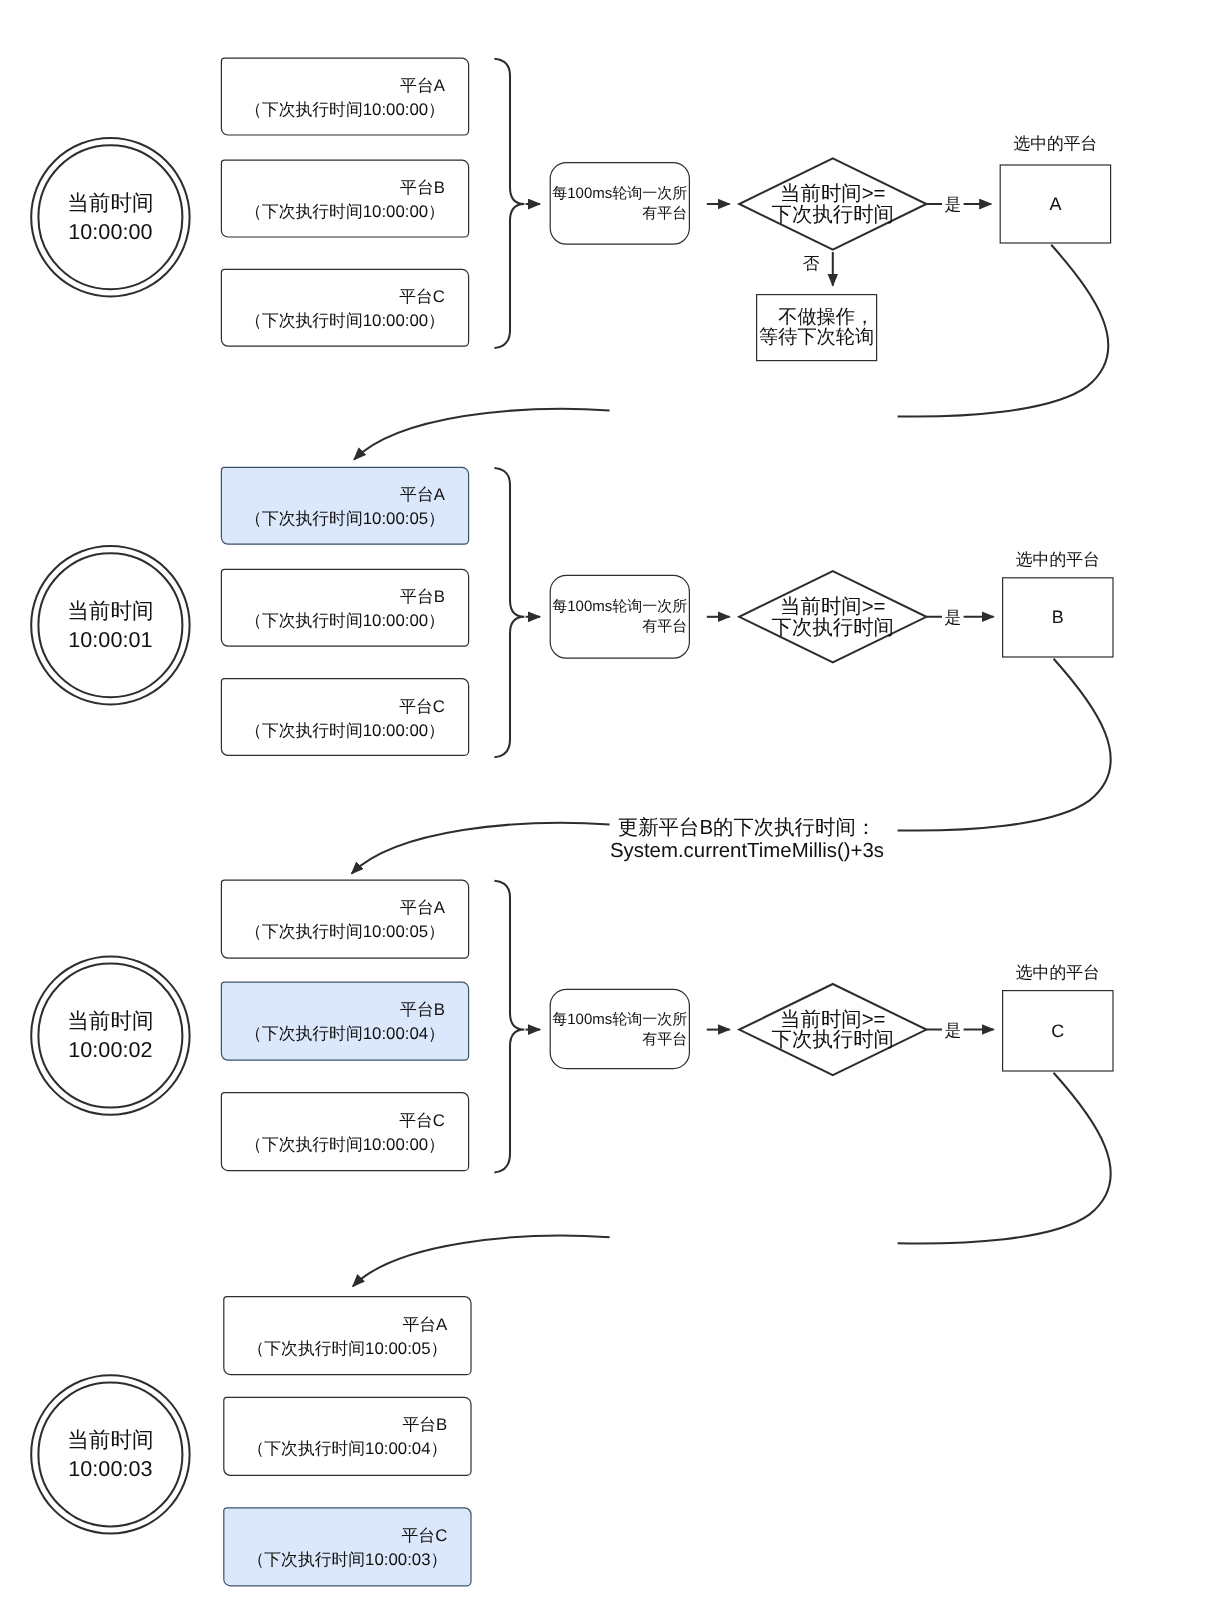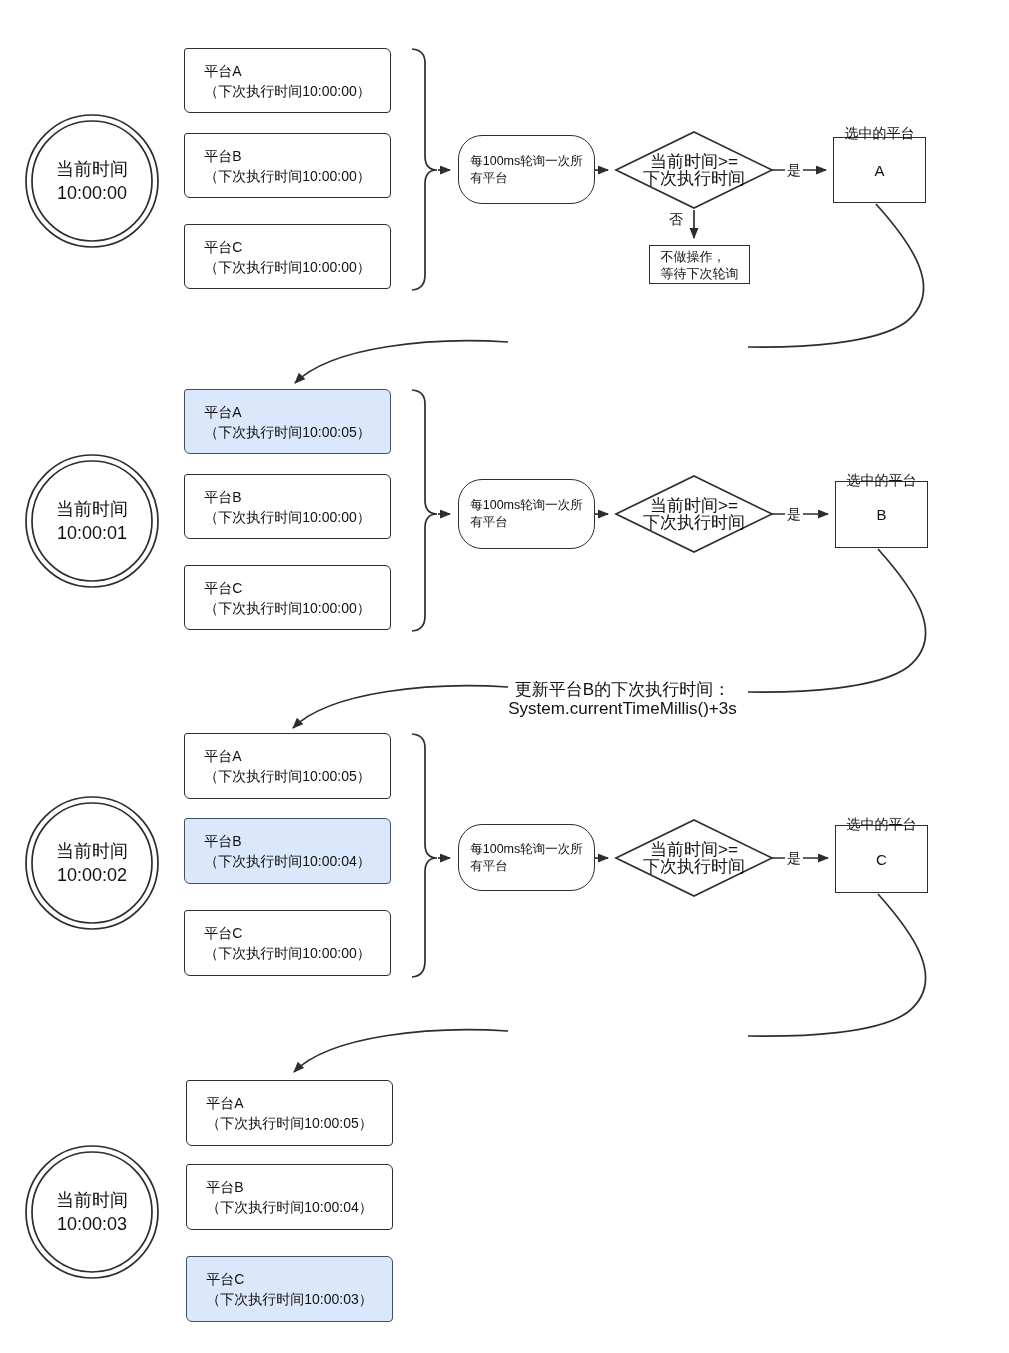--- a/index.html
+++ b/index.html
@@ -3,31 +3,31 @@
 <meta charset="utf-8">
 <style>
   html,body{margin:0;padding:0;background:#fff;}
   #canvas{
     position:relative;width:1009px;height:1353px;background:#ffffff;overflow:hidden;
     font-family:"Liberation Sans","DejaVu Sans",sans-serif;color:#111;
   }
   .ws{white-space:pre-line;}
   svg#wires{position:absolute;left:0;top:0;z-index:1;}
   .node{position:absolute;z-index:2;box-sizing:border-box;border:1.6px solid #2d2d2d;background:#fff;
-        display:flex;align-items:center;justify-content:center;text-align:left;}
+        display:flex;align-items:center;justify-content:center;text-align:right;}
   .platform{width:207px;height:65px;font-size:14px;line-height:20px;border-radius:3px 6px 4px 6px;}
   .hl{border-color:#3f5166;}
-  .poll{width:137px;font-size:12.5px;line-height:17px;border-radius:24px;}
+  .poll{width:117px;font-size:12.5px;line-height:17px;border-radius:14px;}
   .sel{width:93px;font-size:15px;}
-  .noact{width:101px;height:39px;font-size:13px;line-height:17px;margin-left:19px;}
+  .noact{width:101px;height:56px;font-size:16px;line-height:17px;}
   .lbl{position:absolute;z-index:3;text-align:center;}
   .clabel{width:140px;font-size:18px;line-height:24px;font-weight:400;}
   .dlabel{width:120px;font-size:17px;line-height:17px;}
   .yn{font-size:14px;line-height:16px;background:#fff;padding:0 2px;}
-  .title{width:103px;font-size:14px;line-height:15px;margin-top:14px;}
+  .title{width:103px;font-size:14px;line-height:15px;}
   .ann{width:265px;font-size:17px;line-height:19px;}
   .wm{font-size:25px;font-weight:bold;color:#b0b0b0;letter-spacing:1px;
       text-shadow:-1px -1px 0 #ffffff,1px 1px 2px rgba(90,90,90,.55);}
 </style>
 </head>
 <body>
 
 <div id="canvas">
 
   <svg id="wires" width="1009" height="1353" viewBox="0 0 1009 1353">

